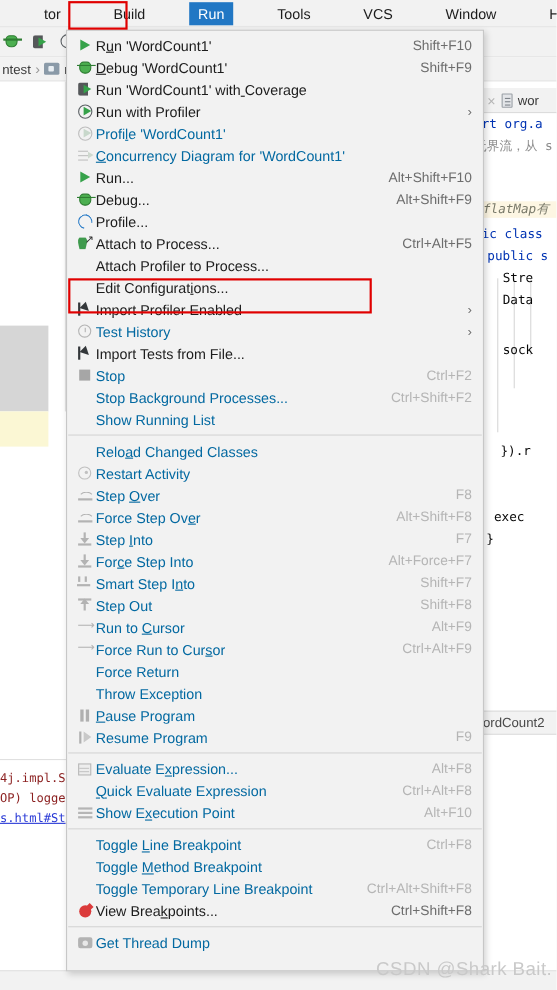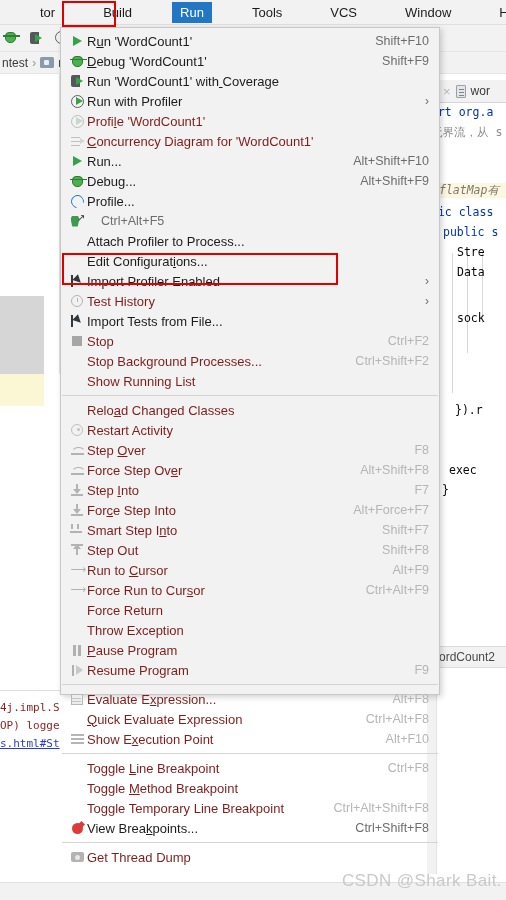--- a/index.html
+++ b/index.html
@@ -111,35 +111,35 @@
     position:absolute; left:0; top:690px; width:60px; height:115px;
     background:#ffffff; border-top:1px solid #e0e0e0;
     font-family:"DejaVu Sans Mono", monospace; font-size:11px; color:#8b1f1f;
     overflow:hidden; white-space:nowrap;
   }
   .console-left .ln { position:absolute; left:0; }
   .console-left .link { color:#2a3ad6; text-decoration:underline; }
 
   
   .menu {
-    position:absolute; left:60px; top:27px; width:380px; height:668px;
+    position:absolute; left:60px; top:27px; width:380px; height:856px;
     background:#f2f2f2; border:1px solid #c7c7c7;
     box-shadow:2px 2px 6px rgba(0,0,0,0.18);
     font-size:13px; color:#1c1c1c;
     padding-top:3px;
   }
   .item {
     position:relative; height:20px; display:flex; align-items:center;
     padding-left:6px; padding-right:10px;
   }
   .item .ico { width:20px; flex:none; display:flex; align-items:center; justify-content:center; }
   .item .lbl { flex:1; white-space:nowrap; overflow:hidden; }
   .item .key { color:#6d6d6d; font-size:12.5px; white-space:nowrap; margin-left:14px; }
   .item .arrow { color:#6d6d6d; font-size:12px; margin-left:10px; }
-  .item.dis .lbl { color:#7f1d1d; }
+  .item.dis .lbl { color:#0369a1; }
   .item.dis .key { color:#b5b5b5; }
   .sep { height:1px; background:#d4d4d4; margin:4px 1px; }
 
   
   .i-play { width:0;height:0;border-left:9px solid #36a24a;border-top:5.5px solid transparent;border-bottom:5.5px solid transparent; }
   .i-bug {
     width:11px;height:11px;border-radius:4px 4px 5px 5px;background:#4caf50;
     border:1.5px solid #2e7d32; position:relative;
   }
   .i-bug::before{content:"";position:absolute;left:-3px;top:2px;width:17px;height:1.5px;background:#2e7d32;}
@@ -437,20 +437,21 @@
       <div class="item">
         <span class="ico">
           <span class="i-gauge"></span>
         </span>
         <span class="lbl">Profile...</span>
       </div>
       <div class="item">
         <span class="ico">
           <span class="i-attach"></span>
         </span>
+        <span class="lbl">Attach to Process...</span>
         <span class="key">Ctrl+Alt+F5</span>
       </div>
       <div class="item">
         <span class="ico"></span>
         <span class="lbl">Attach Profiler to Process...</span>
       </div>
       <div class="item">
         <span class="ico"></span>
         <span class="lbl">Edit Configurat<span class="ul">i</span>ons...</span>
       </div>

